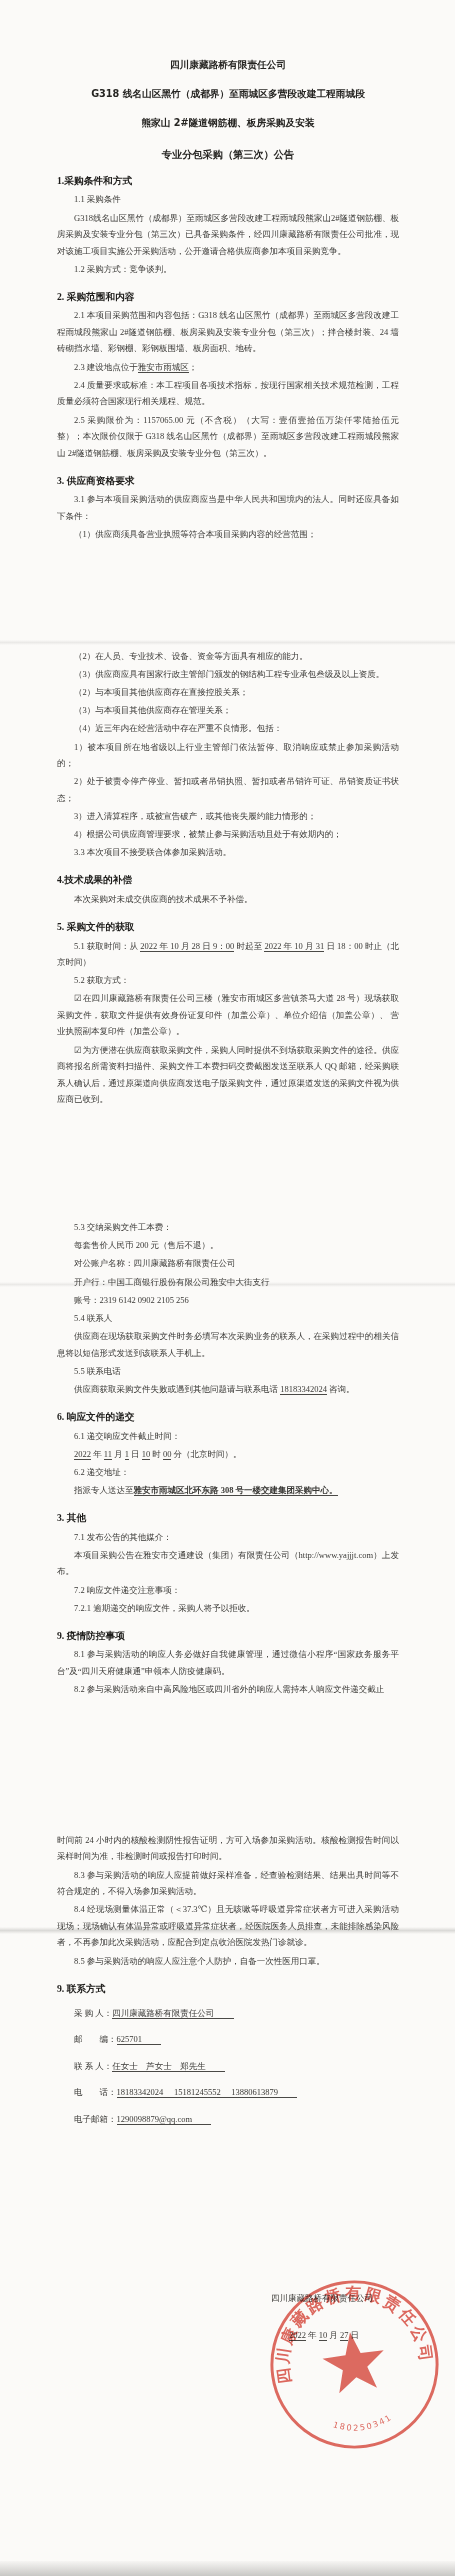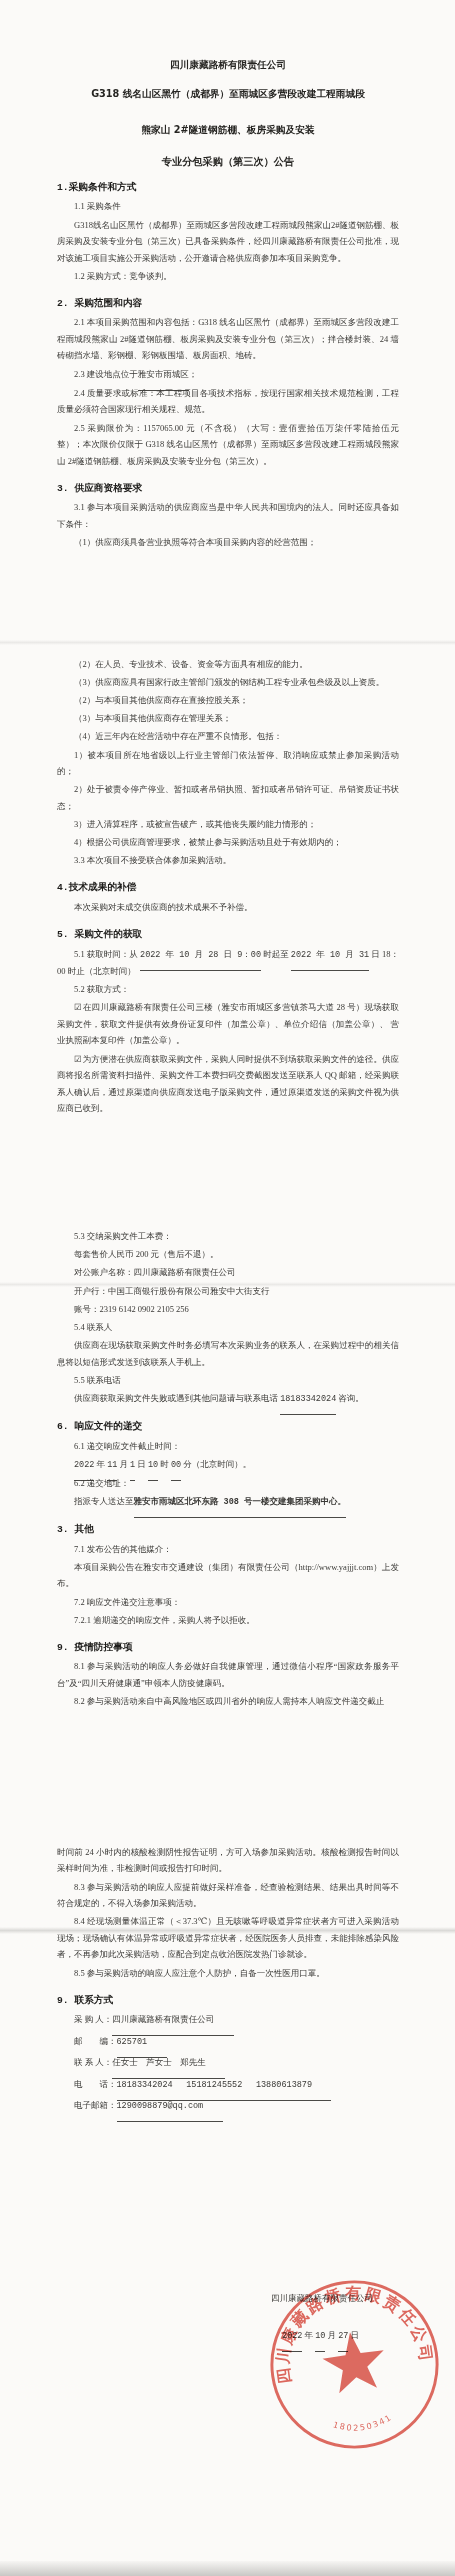--- a/index.html
+++ b/index.html
@@ -6,35 +6,35 @@
   body{
     width:456px;height:2576px;position:relative;overflow:hidden;
     background:#fbfaf8;color:#33322f;
     font-family:"Liberation Serif","DejaVu Serif",serif;
   }
   .doc{position:absolute;left:0;top:0;width:456px;box-sizing:border-box;
        padding:59px 57px 0 57px;}
   .title{ text-align:center;font-family:"DejaVu Sans","Liberation Sans",sans-serif;
           font-weight:bold;color:#262522;font-size:9.7px;line-height:12.5px;}
   .t1{margin-bottom:16px;}
-  .t2{margin-bottom:24px;}
+  .t2{margin-bottom:17px;}
   .t3{margin-bottom:19.4px;}
   .t4{font-size:10.2px;margin-bottom:11.4px;}
-  .h{font-family:Liberation Mono, monospace;font-weight:bold;
+  .h{font-family:Liberation Serif, serif;font-weight:bold;
      color:#1e1d1b;font-size:9.7px;line-height:13px;margin:12.5px 0 4.6px 0;}
   .p{font-size:8.5px;line-height:16.5px;margin:1.7px 0;text-align:justify;
      text-indent:2em;color:#3a3936;}
   .noind{text-indent:0;}
-  .u{border-bottom:0.6px solid #4a4946;padding-bottom:10px;font-family:Liberation Mono, monospace;}
+  .u{border-bottom:0.6px solid #4a4946;padding-bottom:0;}
   .bold{font-weight:bold;}
   .chk{margin-right:1.1px;}
   .gap1{height:102px;}
   .gap2{height:108px;}
   .gap3{height:131px;}
-  .row{font-size:8.5px;line-height:16.5px;margin:4px 0;padding-left:2em;color:#3a3936;}
+  .row{font-size:8.5px;line-height:16.5px;margin:10px 0;padding-left:2em;color:#3a3936;}
   .row .u{padding-right:19.4px;}
   .footer{position:absolute;left:57px;right:57px;top:2290px;text-align:right;
           font-size:8.5px;color:#3a3936;}
   .footer .company{padding-right:26px;line-height:16.5px;}
   .footer .date{padding-right:40px;line-height:16.5px;margin-top:20px;}
   .band{position:absolute;left:0;width:456px;height:4.6px;
         background:linear-gradient(to bottom,rgba(0,0,0,0),rgba(90,90,85,.10),rgba(0,0,0,0));}
   .band.strong{height:6.8px;
         background:linear-gradient(to bottom,rgba(0,0,0,0),rgba(90,90,85,.20),rgba(0,0,0,0));}
   .bottom-edge{position:absolute;left:0;top:2561px;width:456px;height:15px;

